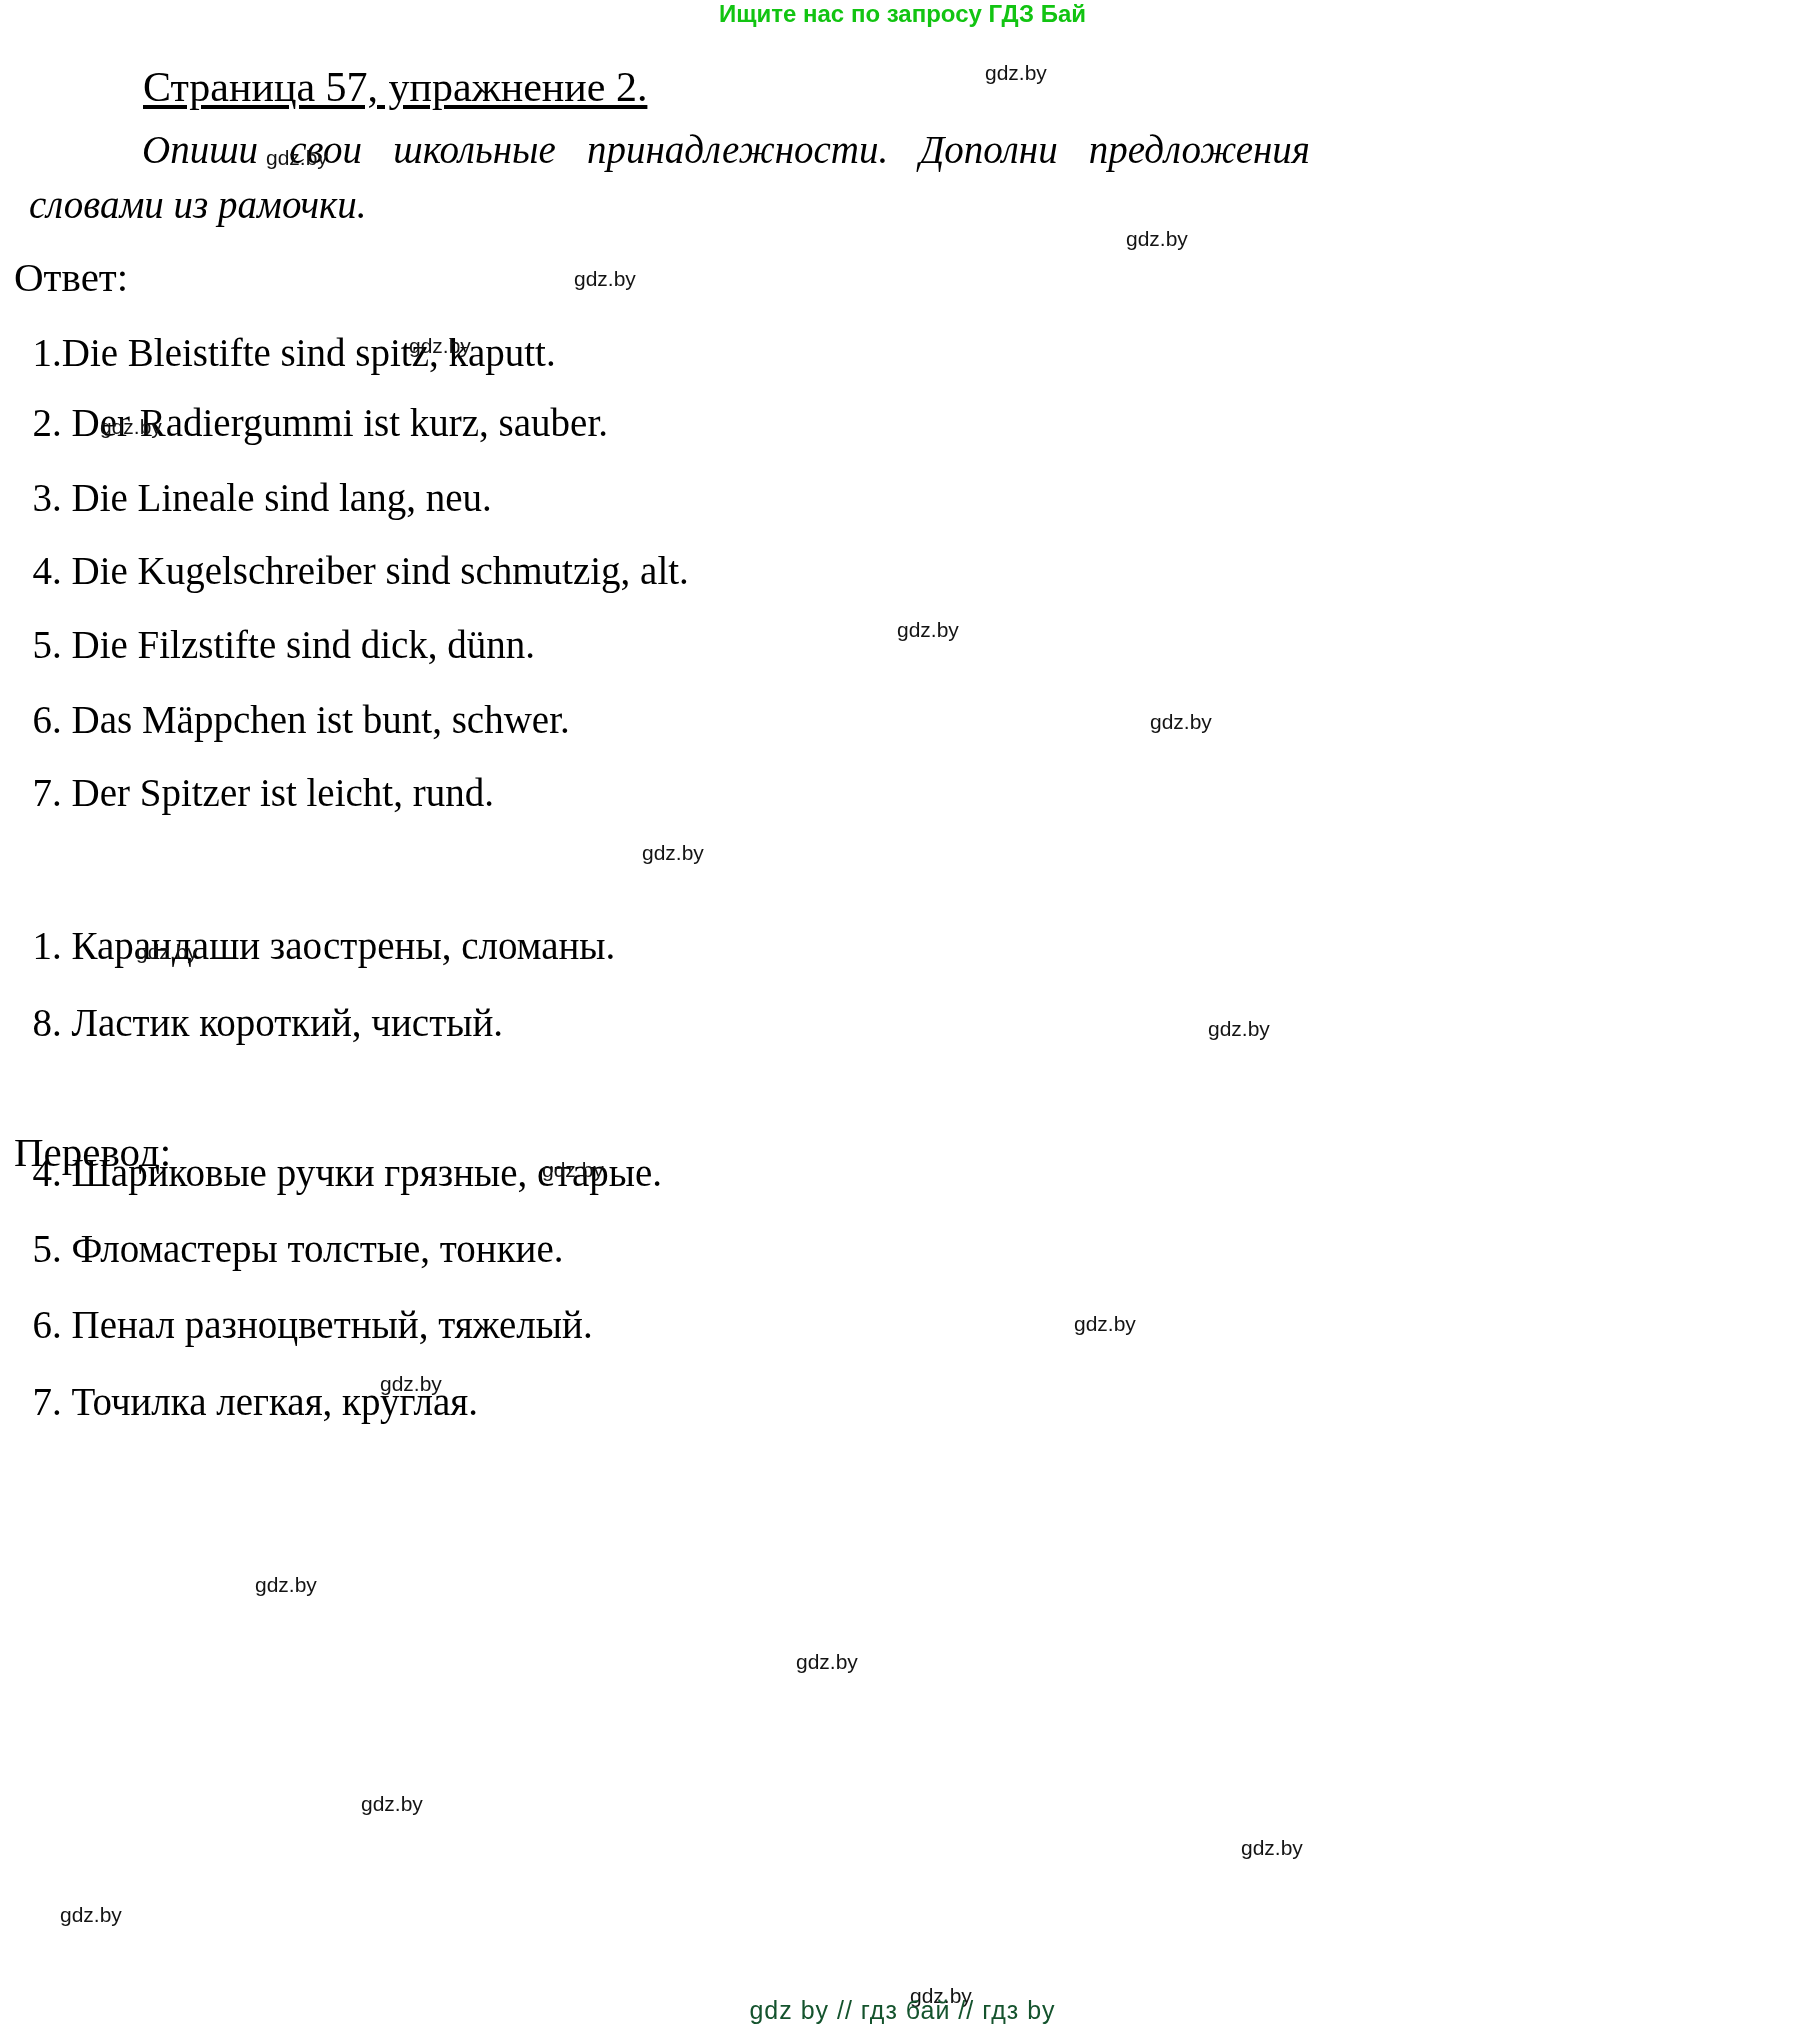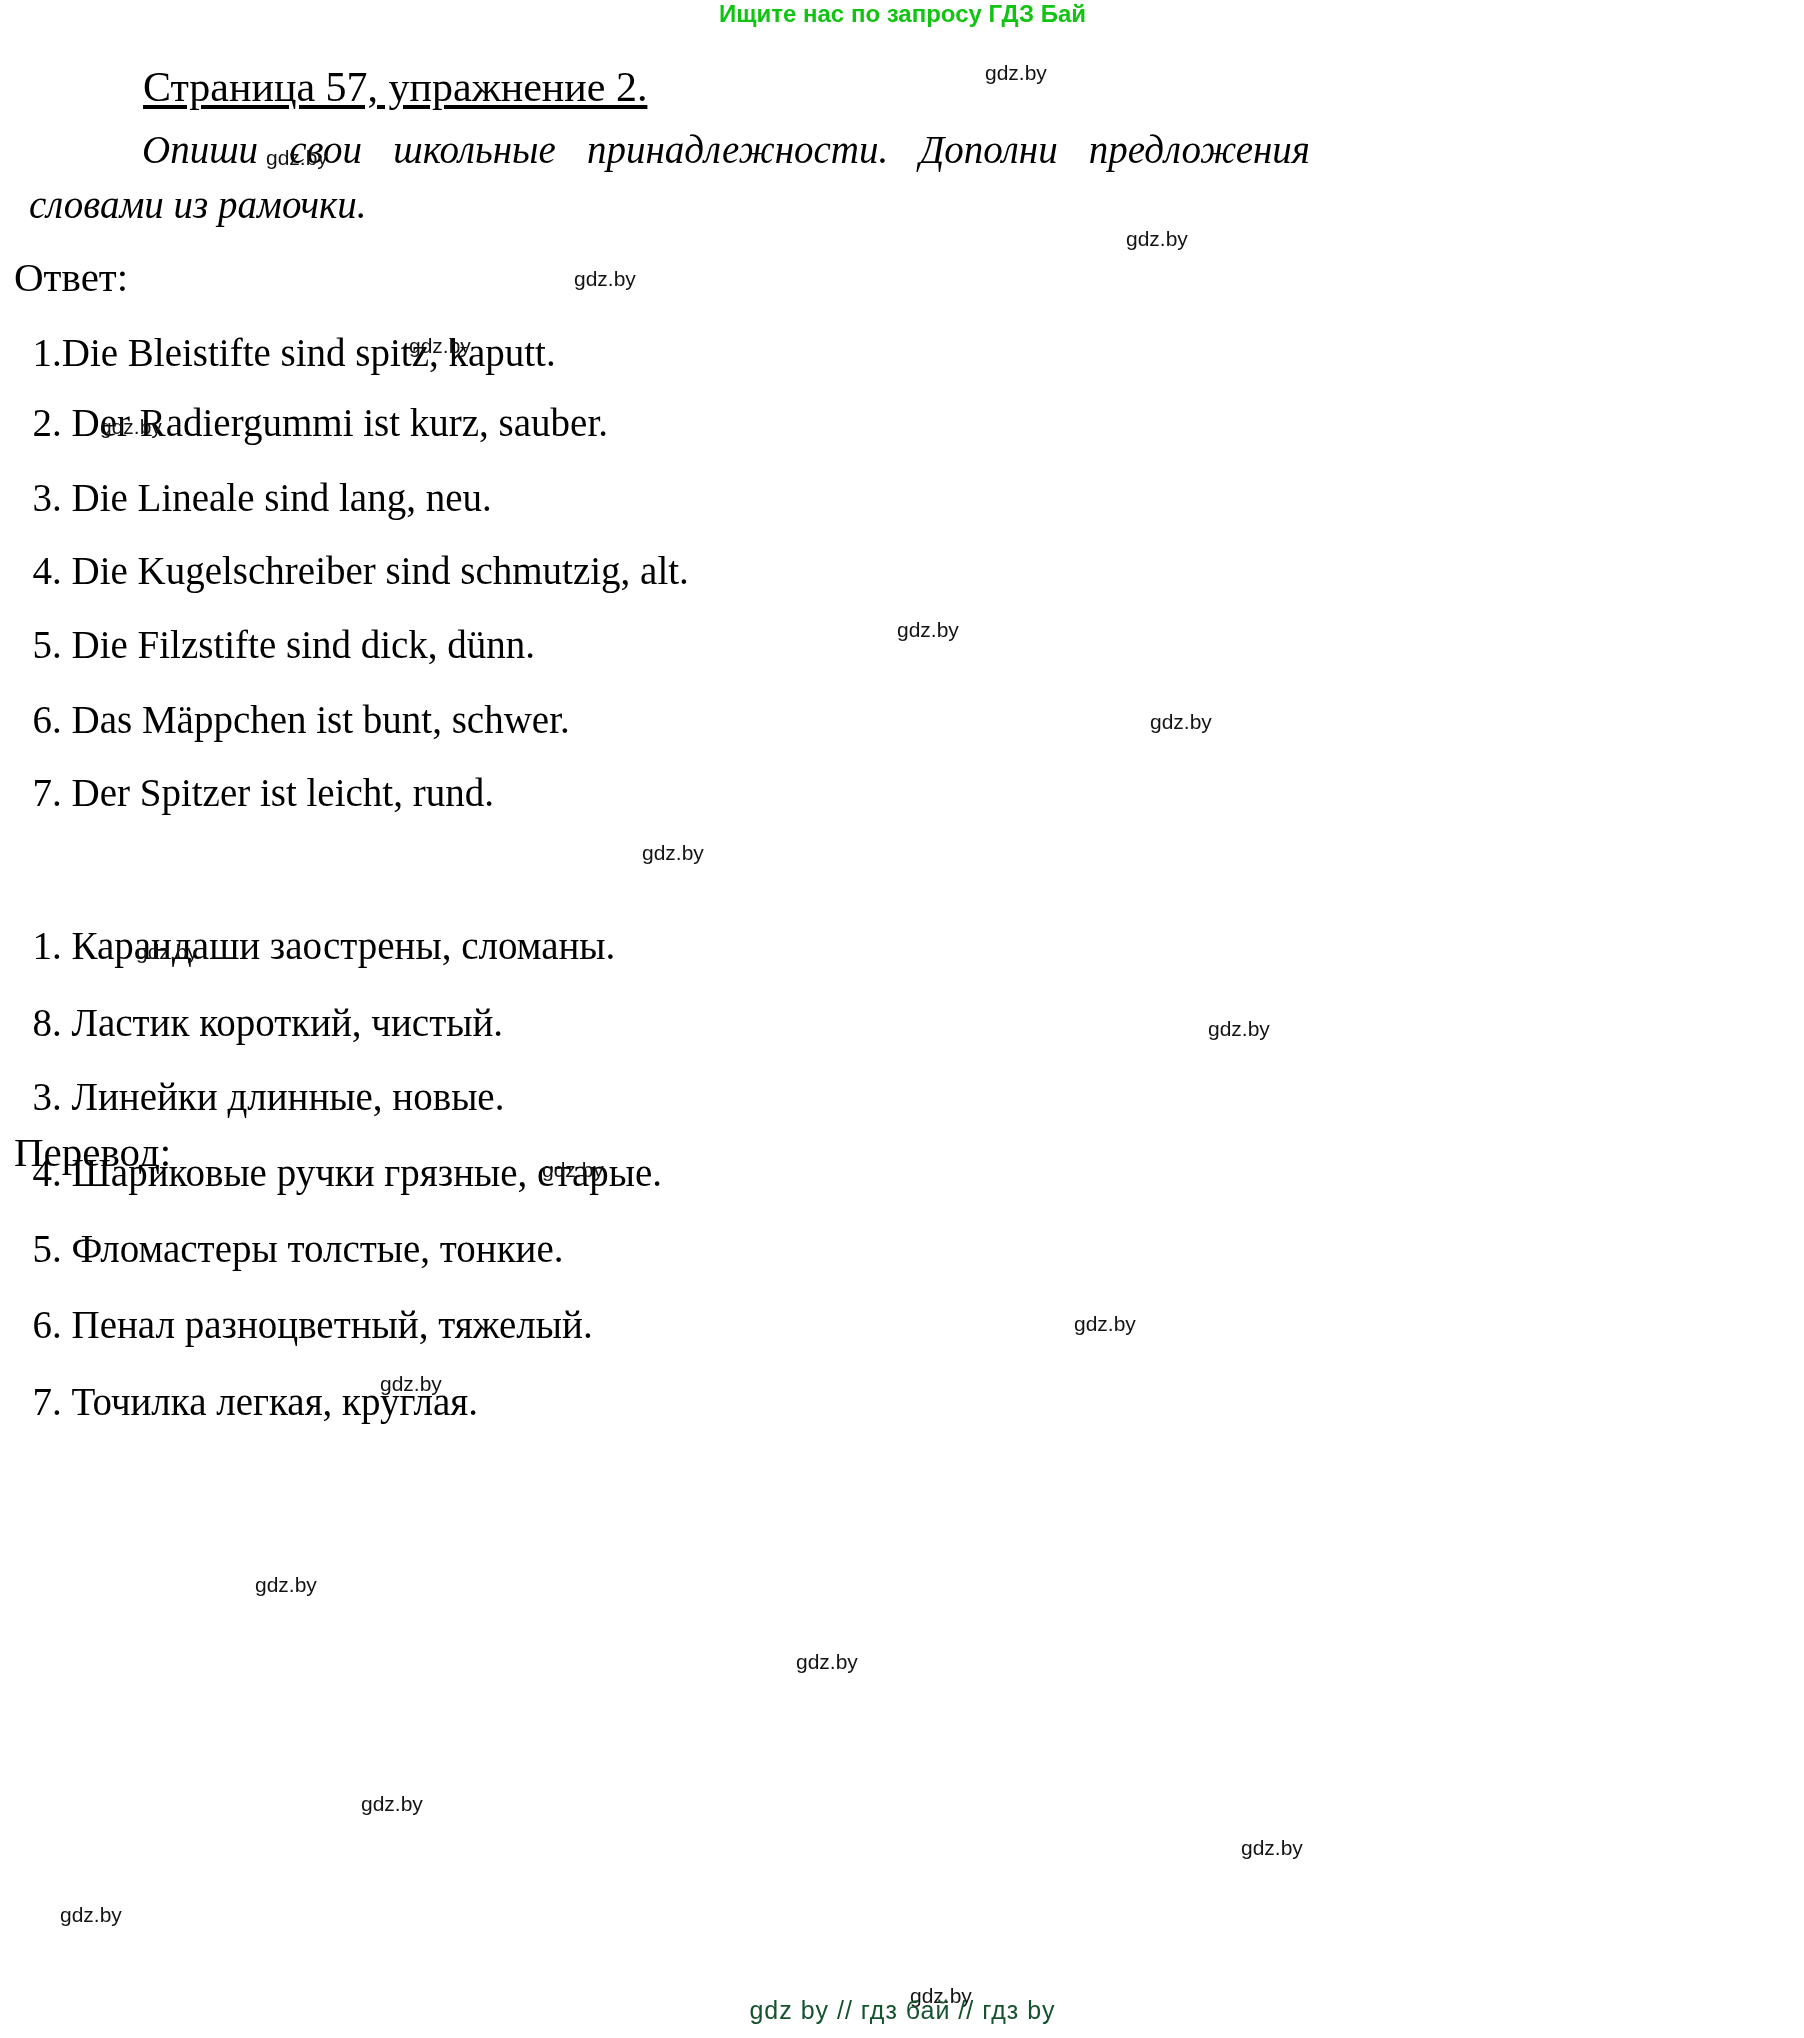--- a/index.html
+++ b/index.html
@@ -128,21 +128,20 @@
   <div class="line" style="top:475px;">3. Die Lineale sind lang, neu.</div>
   <div class="line" style="top:548px;">4. Die Kugelschreiber sind schmutzig, alt.</div>
   <div class="line" style="top:622px;">5. Die Filzstifte sind dick, dünn.</div>
   <div class="line" style="top:697px;">6. Das Mäppchen ist bunt, schwer.</div>
   <div class="line" style="top:770px;">7. Der Spitzer ist leicht, rund.</div>
 
   <div class="heading" id="heading-translation">Перевод:</div>
 
   <div class="line" style="top:923px;">1. Карандаши заострены, сломаны.</div>
   <div class="line" style="top:1000px;">8. Ластик короткий, чистый.</div>
-  <div class="line" style="top:1074px;">3. Линейки длинные, новые.</div>
   <div class="line" style="top:1150px;">4. Шариковые ручки грязные, старые.</div>
   <div class="line" style="top:1226px;">5. Фломастеры толстые, тонкие.</div>
   <div class="line" style="top:1302px;">6. Пенал разноцветный, тяжелый.</div>
   <div class="line" style="top:1379px;">7. Точилка легкая, круглая.</div>
 
   <div id="watermark-layer">
       <div class="wm" style="left: 985px; top: 61px; color: rgb(20, 20, 20);">gdz.by</div>
       <div class="wm" style="left: 266px; top: 146px; color: rgb(20, 20, 20);">gdz.by</div>
       <div class="wm" style="left: 1126px; top: 227px; color: rgb(20, 20, 20);">gdz.by</div>
       <div class="wm" style="left: 574px; top: 267px; color: rgb(20, 20, 20);">gdz.by</div>

